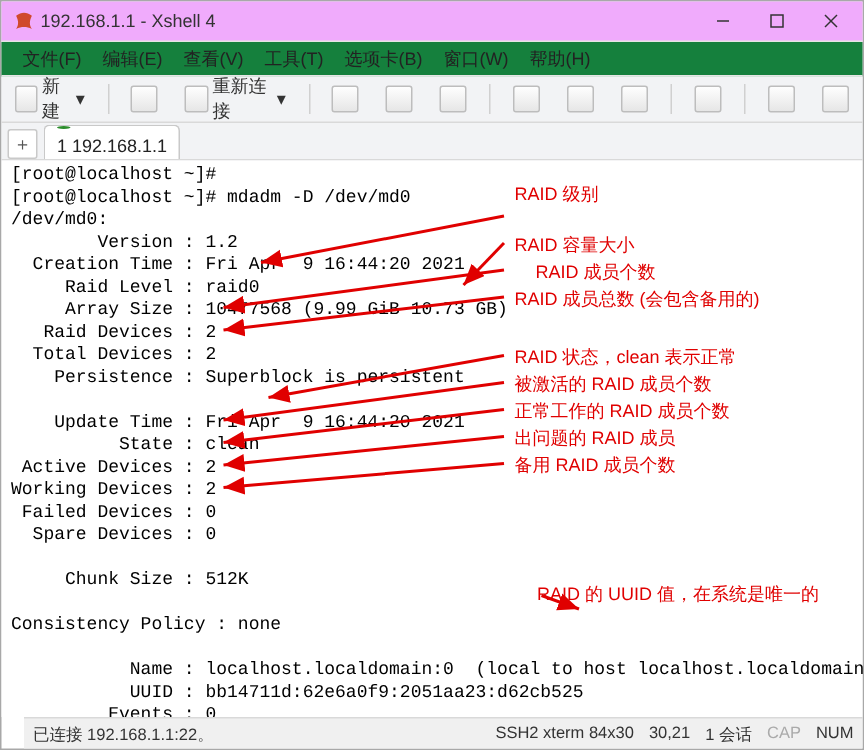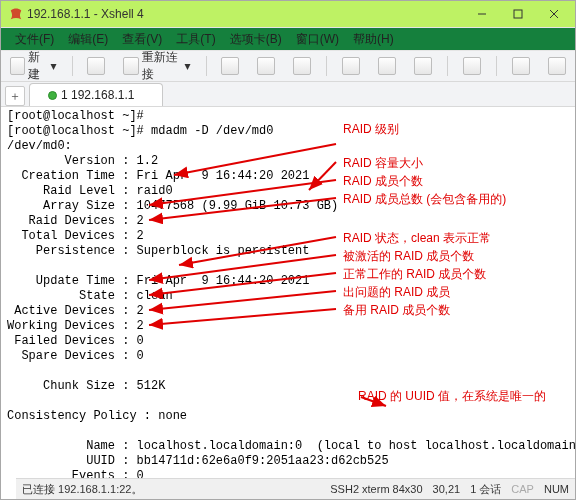--- a/index.html
+++ b/index.html
@@ -1,31 +1,31 @@
 <!DOCTYPE html>
 <html><head>
 <meta charset="utf-8">
 <style>
   html,body{margin:0;padding:0;font-family:"Segoe UI",Tahoma,sans-serif;font-size:12px;color:#222;background:#fff;}
   .window{width:576px;height:500px;box-sizing:border-box;display:flex;flex-direction:column;border:1px solid #a8a8a8;background:#fff;position:relative;}
-  .titlebar{height:26px;display:flex;align-items:center;padding:0 4px;background:#bef264;border-bottom:1px solid #e5e5e5;}
+  .titlebar{height:26px;display:flex;align-items:center;padding:0 4px;background:#f0abfc;border-bottom:1px solid #e5e5e5;}
   .titlebar .app-icon{width:14px;height:14px;margin:0 4px;color:#d04a2c;display:inline-flex;}
   .titlebar .title{flex:1;font-size:12px;color:#333;}
   .win-btns{display:flex;gap:2px;}
   .win-btn{width:34px;height:22px;display:flex;align-items:center;justify-content:center;color:#333;}
   .win-btn svg{width:10px;height:10px;}
   .menubar{height:22px;display:flex;align-items:center;gap:2px;padding:0 8px;border-bottom:1px solid #e5e5e5;font-size:12px;background:#15803d;}
   .menubar .menu{padding:2px 6px;cursor:default;}
   .toolbar{height:30px;display:flex;align-items:center;gap:8px;padding:0 4px;background:#f2f3f5;border-bottom:1px solid #d9d9d9;}
   .toolbar .tbtn{display:inline-flex;align-items:center;gap:3px;padding:2px 4px;color:#333;border:1px solid transparent;border-radius:3px;}
   .toolbar .ticon{width:16px;height:16px;display:inline-block;border:1px solid #bdbdbd;border-radius:2px;background:linear-gradient(#fefefe,#e6e6e6);}
   .toolbar .sep{width:1px;height:20px;background:#d0d0d0;margin:0 2px;}
   .tabbar{height:24px;display:flex;align-items:flex-end;padding:0 4px;background:#f2f3f5;border-bottom:1px solid #d9d9d9;}
   .tabbar .plus{width:18px;height:18px;display:flex;align-items:center;justify-content:center;color:#555;border:1px solid #c9c9c9;border-radius:2px;margin-right:4px;background:#fff;}
-  .tab{height:22px;display:flex;align-items:center;gap:4px;padding:0 18px;background:#fff;border:1px solid #c9c9c9;border-bottom:none;border-radius:4px 4px 0 0;font-size:12px;}
+  .tab{height:22px;display:flex;align-items:flex-start;gap:4px;padding:0 8px;background:#fff;border:1px solid #c9c9c9;border-bottom:none;border-radius:4px 4px 0 0;font-size:12px;flex-direction:column;}
   .tab .dot{width:7px;height:7px;border-radius:50%;background:#3fb13f;border:1px solid #2c8d2c;}
   .term-wrap{flex:1;overflow:hidden;background:#fff;position:relative;font-family:Consolas,"Courier New",monospace;}
   .term{position:absolute;inset:0;overflow:auto;padding:2px 6px;font-size:12px;line-height:15px;white-space:pre;color:#000;}
   .statusbar{height:20px;display:flex;align-items:center;gap:10px;padding:0 6px;background:#f0f0f0;border-top:1px solid #d9d9d9;font-size:11px;color:#333;margin-left:15px;}
   .statusbar .spacer{flex:1;}
   
   .annots{position:absolute;inset:0;pointer-events:none;}
   .ann{position:absolute;color:#e00000;font-family:"Microsoft YaHei",sans-serif;font-size:12px;white-space:nowrap;}
   svg.arrow{position:absolute;pointer-events:none;}
   svg.arrow line{stroke:#e00000;stroke-width:2;}
@@ -178,21 +178,21 @@
       <line x1="335" y1="130" x2="178" y2="158" marker-end="url(#ah)"></line>
       <line x1="335" y1="148" x2="148" y2="173" marker-end="url(#ah)"></line>
       <line x1="335" y1="166" x2="148" y2="188" marker-end="url(#ah)"></line>
       <line x1="335" y1="184" x2="148" y2="203" marker-end="url(#ah)"></line>
       <line x1="335" y1="202" x2="148" y2="218" marker-end="url(#ah)"></line>
       <line x1="360" y1="290" x2="385" y2="299" marker-end="url(#ah)"></line>
     </svg>
     <div class="annots">
       <span class="ann" style="left:342px;top:14px">RAID 级别</span>
       <span class="ann" style="left:342px;top:48px">RAID 容量大小</span>
-      <span class="ann" style="left:342px;top:66px">RAID 成员个数</span>
+      <span class="ann" style="left:356px;top:66px">RAID 成员个数</span>
       <span class="ann" style="left:342px;top:84px">RAID 成员总数 (会包含备用的)</span>
       <span class="ann" style="left:342px;top:123px">RAID 状态，clean 表示正常</span>
       <span class="ann" style="left:342px;top:141px">被激活的 RAID 成员个数</span>
       <span class="ann" style="left:342px;top:159px">正常工作的 RAID 成员个数</span>
       <span class="ann" style="left:342px;top:177px">出问题的 RAID 成员</span>
       <span class="ann" style="left:342px;top:195px">备用 RAID 成员个数</span>
       <span class="ann" style="left:357px;top:281px">RAID 的 UUID 值，在系统是唯一的</span>
     </div>
   </div>
 

